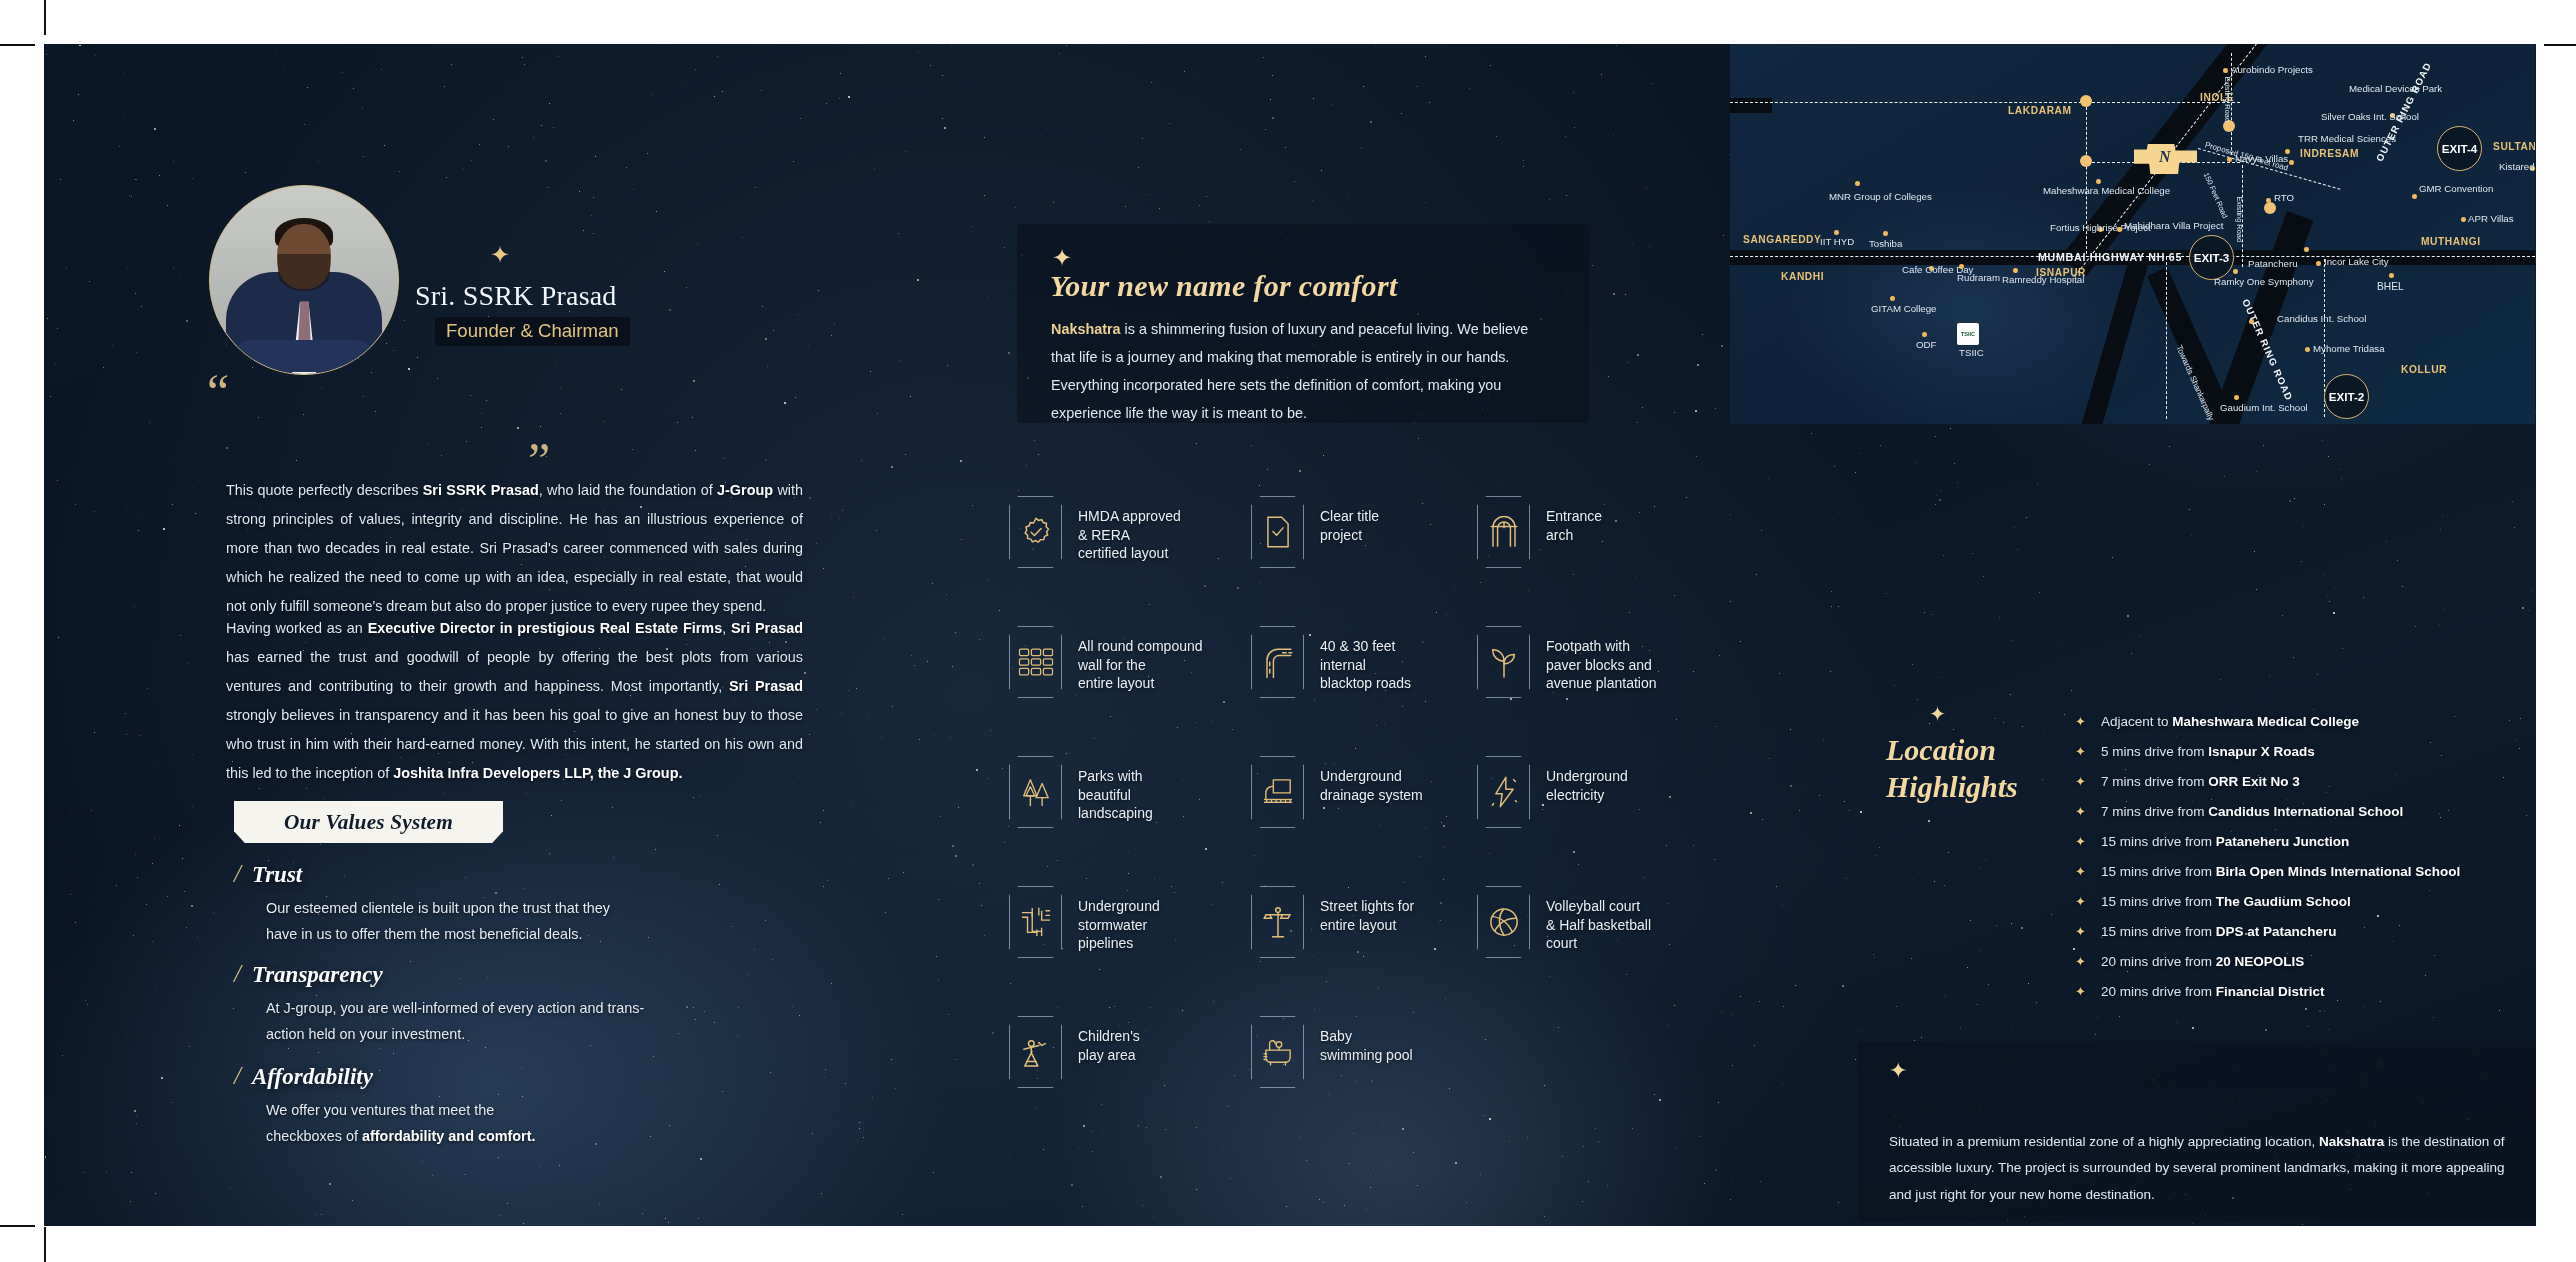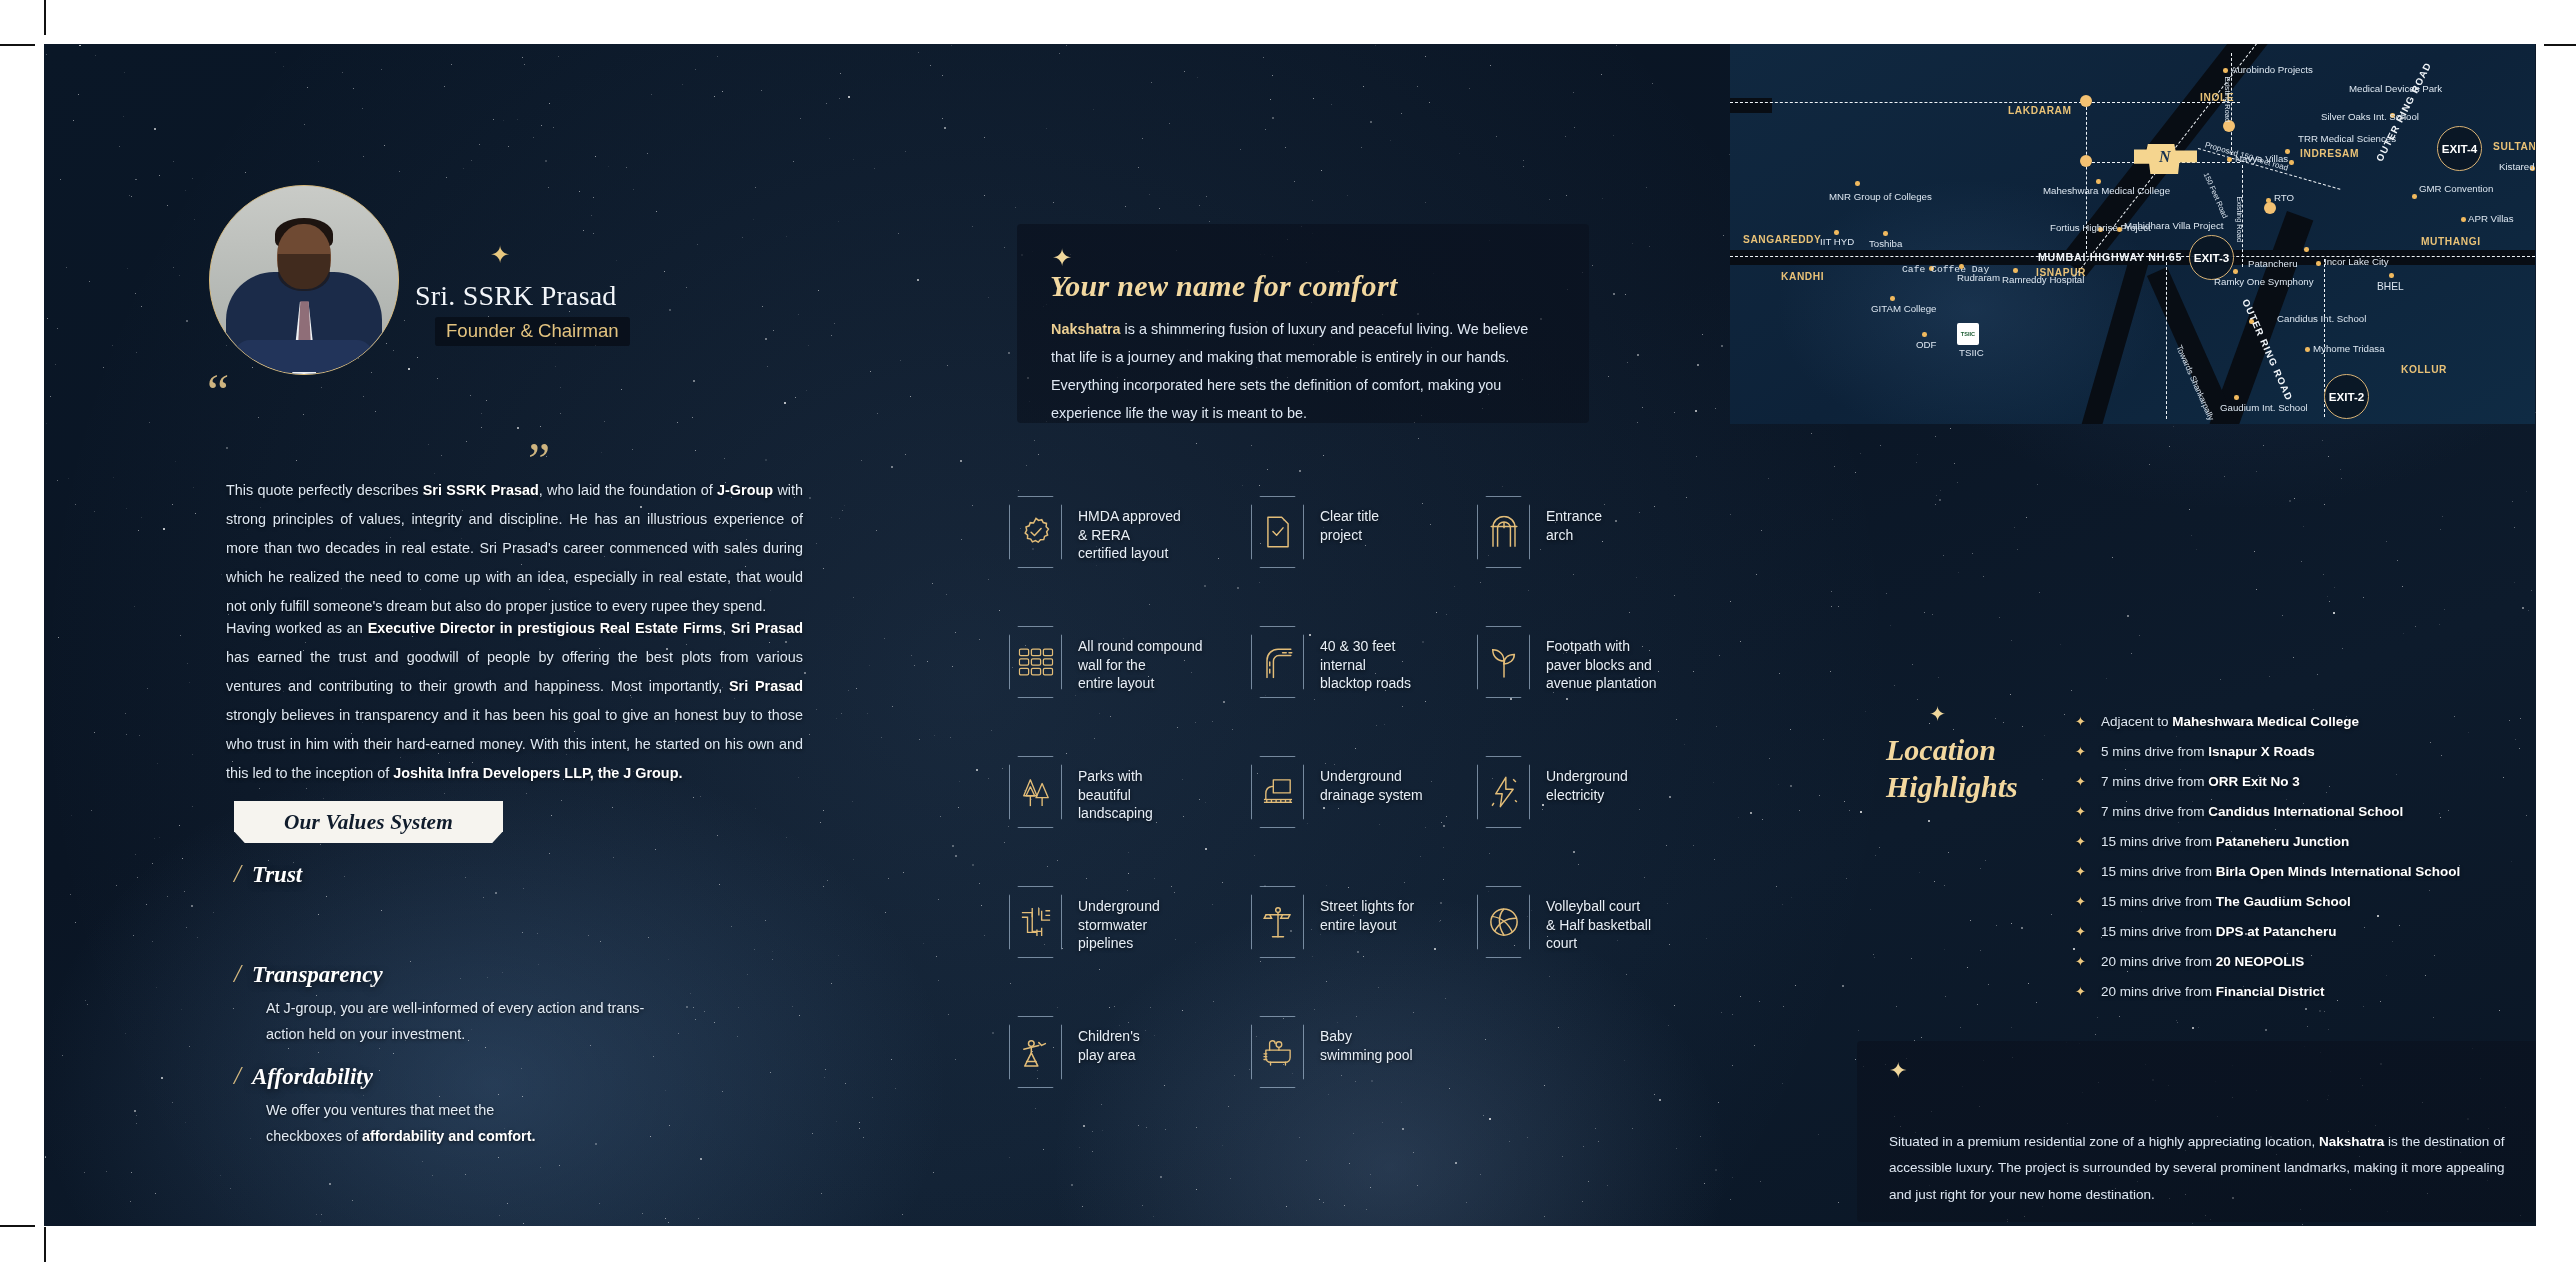--- a/index.html
+++ b/index.html
@@ -1677,20 +1677,21 @@
 
     <div class="values-badge">
       <span>Our Values System</span>
     </div>
 
     <div class="val" style="left:190px;top:816px;">
       <div class="val-h">
         <span class="val-slash">/</span>
         <span class="val-t">Trust</span>
       </div>
+      <div class="val-d">Our esteemed clientele is built upon the trust that they<br>have in us to offer them the most beneficial deals.</div>
     </div>
 
     <div class="val" style="left:190px;top:916px;">
       <div class="val-h">
         <span class="val-slash">/</span>
         <span class="val-t">Transparency</span>
       </div>
       <div class="val-d">At J-group, you are well-informed of every action and trans-<br>action held on your investment.</div>
     </div>
 
@@ -1951,21 +1952,21 @@
     <div class="mlabel" style="left:99px;top:147px;text-align:center;">MNR Group of Colleges</div>
     <div class="mdot" style="left:366px;top:135px;"></div>
     <div class="mlabel" style="left:313px;top:141px;text-align:center;">Maheshwara Medical College</div>
     <div class="mdot" style="left:368px;top:183px;"></div>
     <div class="mlabel" style="left:320px;top:178px;text-align:center;">Fortius Highrise Project</div>
     <div class="mdot" style="left:104px;top:186px;"></div>
     <div class="mlabel" style="left:90px;top:192px;">IIT HYD</div>
     <div class="mdot" style="left:153px;top:187px;"></div>
     <div class="mlabel" style="left:139px;top:194px;">Toshiba</div>
     <div class="mdot" style="left:199px;top:222px;"></div>
-    <div class="mlabel" style="left:172px;top:220px;text-align:right;font-family:Liberation Mono, monospace;">Cafe Coffee Day</div>
+    <div class="mlabel" style="left:172px;top:220px;text-align:right;">Cafe Coffee Day</div>
     <div class="mdot" style="left:229px;top:220px;"></div>
     <div class="mlabel" style="left:227px;top:228px;">Rudraram</div>
     <div class="mdot" style="left:160px;top:252px;"></div>
     <div class="mlabel" style="left:141px;top:259px;text-align:center;">GITAM College</div>
     <div class="mdot" style="left:283px;top:224px;"></div>
     <div class="mlabel" style="left:272px;top:230px;text-align:center;">Ramreddy Hospital</div>
     <div class="mdot" style="left:192px;top:288px;"></div>
     <div class="mlabel" style="left:186px;top:295px;">ODF</div>
     <div class="tsiic" style="left:227px;top:279px;">TSIIC</div>
     <div class="mlabel" style="left:229px;top:303px;">TSIIC</div>

